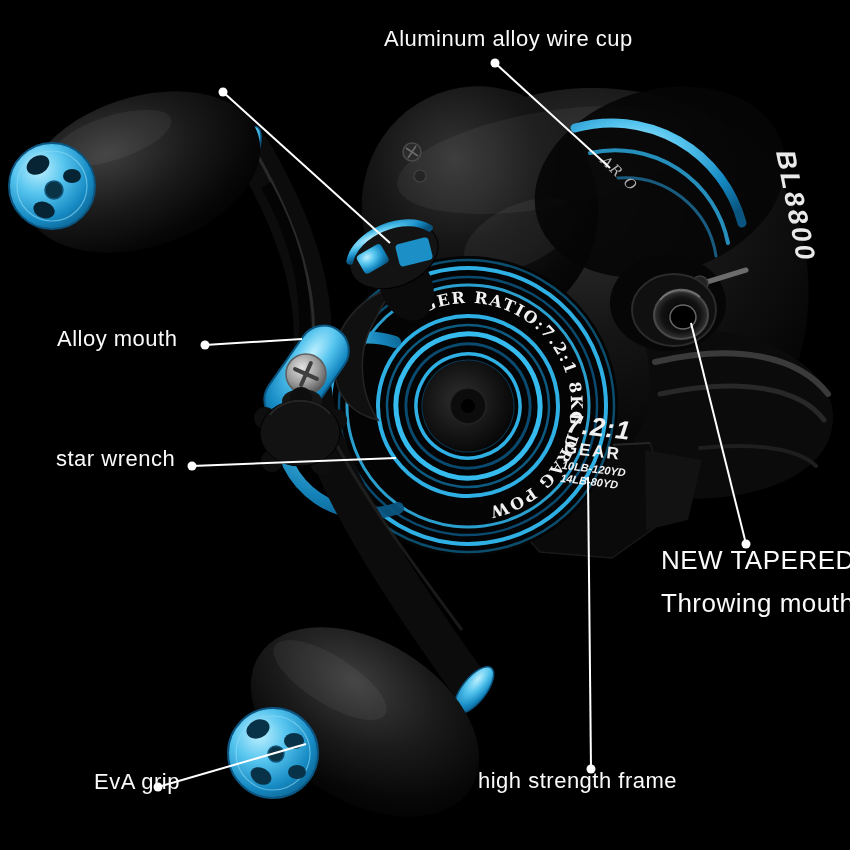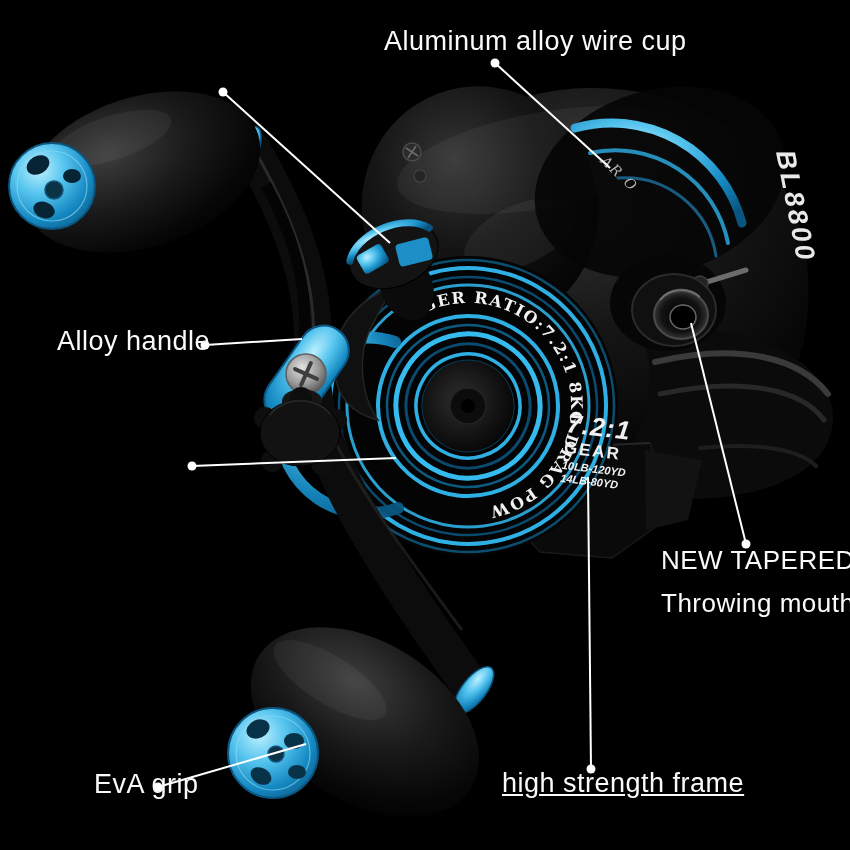--- a/index.html
+++ b/index.html
@@ -1,19 +1,19 @@
 <!DOCTYPE html>
 <html><head>
 <meta charset="utf-8">
 <style>
   html,body{margin:0;padding:0;background:#000;}
   .stage{position:relative;width:850px;height:850px;background:#000;overflow:hidden;
          font-family:"Liberation Sans",sans-serif;}
   .stage svg{position:absolute;left:0;top:0;}
-  .callout{position:absolute;color:#fafafa;font-size:27px;font-weight:400;
+  .callout{position:absolute;color:#fafafa;font-size:22px;font-weight:400;
            letter-spacing:.5px;white-space:nowrap;line-height:1.1;}
   .callout.caps{font-size:26px;}
 </style>
 </head>
 <body>
 
 <div class="stage">
 
 <svg width="850" height="850" viewBox="0 0 850 850">
   <defs>
@@ -233,19 +233,20 @@
           <circle cx="591" cy="769" r="4.5" stroke="none"></circle>
     </g>
     <g>
       <line x1="746" y1="544" x2="691" y2="323"></line>
           <circle cx="746" cy="544" r="4.5" stroke="none"></circle>
     </g>
   </g>
 </svg>
 
 <div class="callout" style="left:384px;top:27px;">Aluminum alloy wire cup</div>
-<div class="callout" style="left:57px;top:327px;">Alloy handle</div>
+<div class="callout" style="left:57px;top:327px;">Alloy mouth</div>
+<div class="callout" style="left:56px;top:447px;">star wrench</div>
 <div class="callout" style="left:56px;top:770px;margin-left:38px;">EvA grip</div>
-<div class="callout" style="left:502px;top:769px;text-decoration:underline;">high strength frame</div>
+<div class="callout" style="left:478px;top:769px;">high strength frame</div>
 <div class="callout caps" style="left:661px;top:546px;">NEW TAPERED</div>
 <div class="callout caps" style="left:661px;top:589px;">Throwing mouth</div>
 
 </div>
 
 </body></html>

